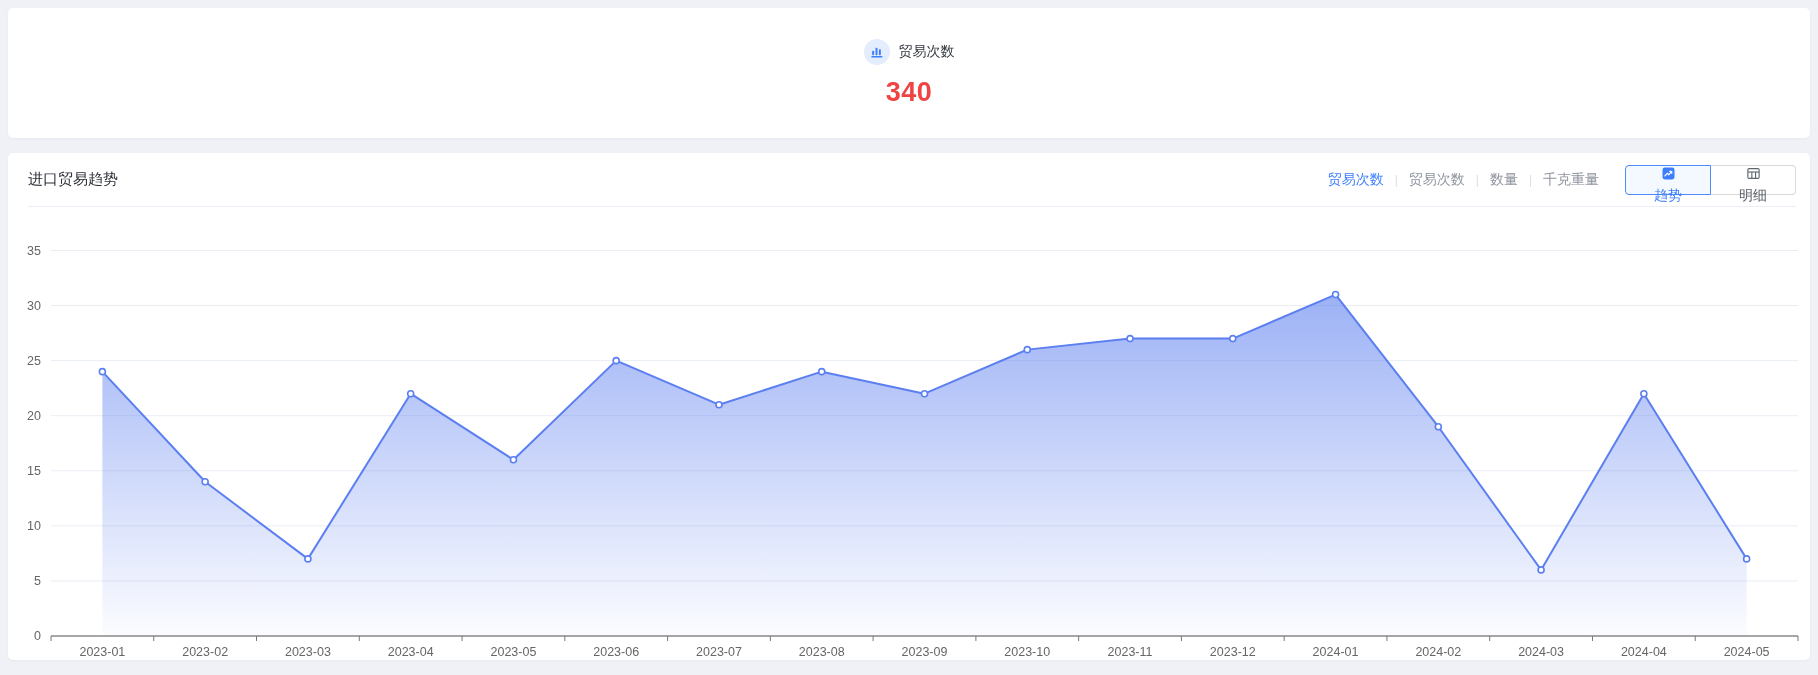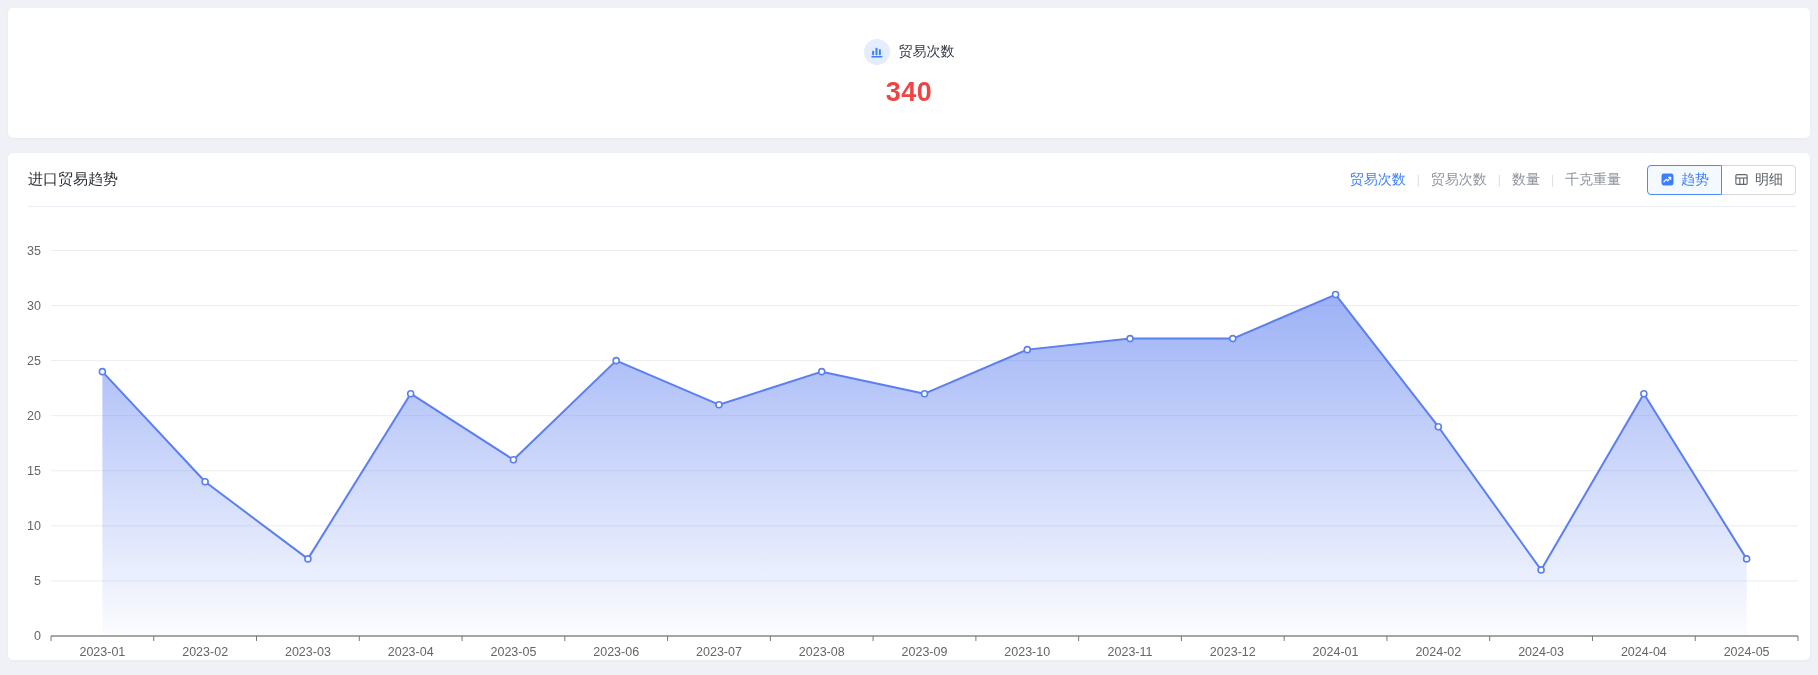--- a/index.html
+++ b/index.html
@@ -39,22 +39,22 @@
   }
   .chart-title { font-size:15px; font-weight:400; color:#2b2f36; }
   .header-right { margin-left:auto; display:flex; align-items:center; }
   .metric-tabs { display:flex; align-items:center; margin-right:26px; }
   .metric-tab { font-size:14px; color:#8f949e; cursor:pointer; }
   .metric-tab.active { color:#3d7eff; }
   .tab-sep { color:#dcdfe6; font-size:12px; margin:0 11px; }
   .view-group { display:flex; }
   .view-btn {
     height:30px; display:flex; align-items:center; gap:6px;
-    padding:0 12px; font-size:14px; cursor:pointer;
-    border:1px solid #d9d9d9; background:#fff; color:#595f66;
+    padding:0 28px; font-size:14px; cursor:pointer;
+    border:1px solid #d9d9d9; background:#fff; color:#595f66;flex-direction:column;
   }
   .view-btn.first { border-radius:4px 0 0 4px; }
   .view-btn.last  { border-radius:0 4px 4px 0; border-left:none; }
   .view-btn.active {
     border:1px solid #4d89f9; color:#3d7eff; background:#f4f9ff;
   }
   .chart-area { position:absolute; left:0; top:54px; right:0; bottom:0; }
   svg text { font-family:"Liberation Sans", sans-serif; }
 </style>
 </head>

